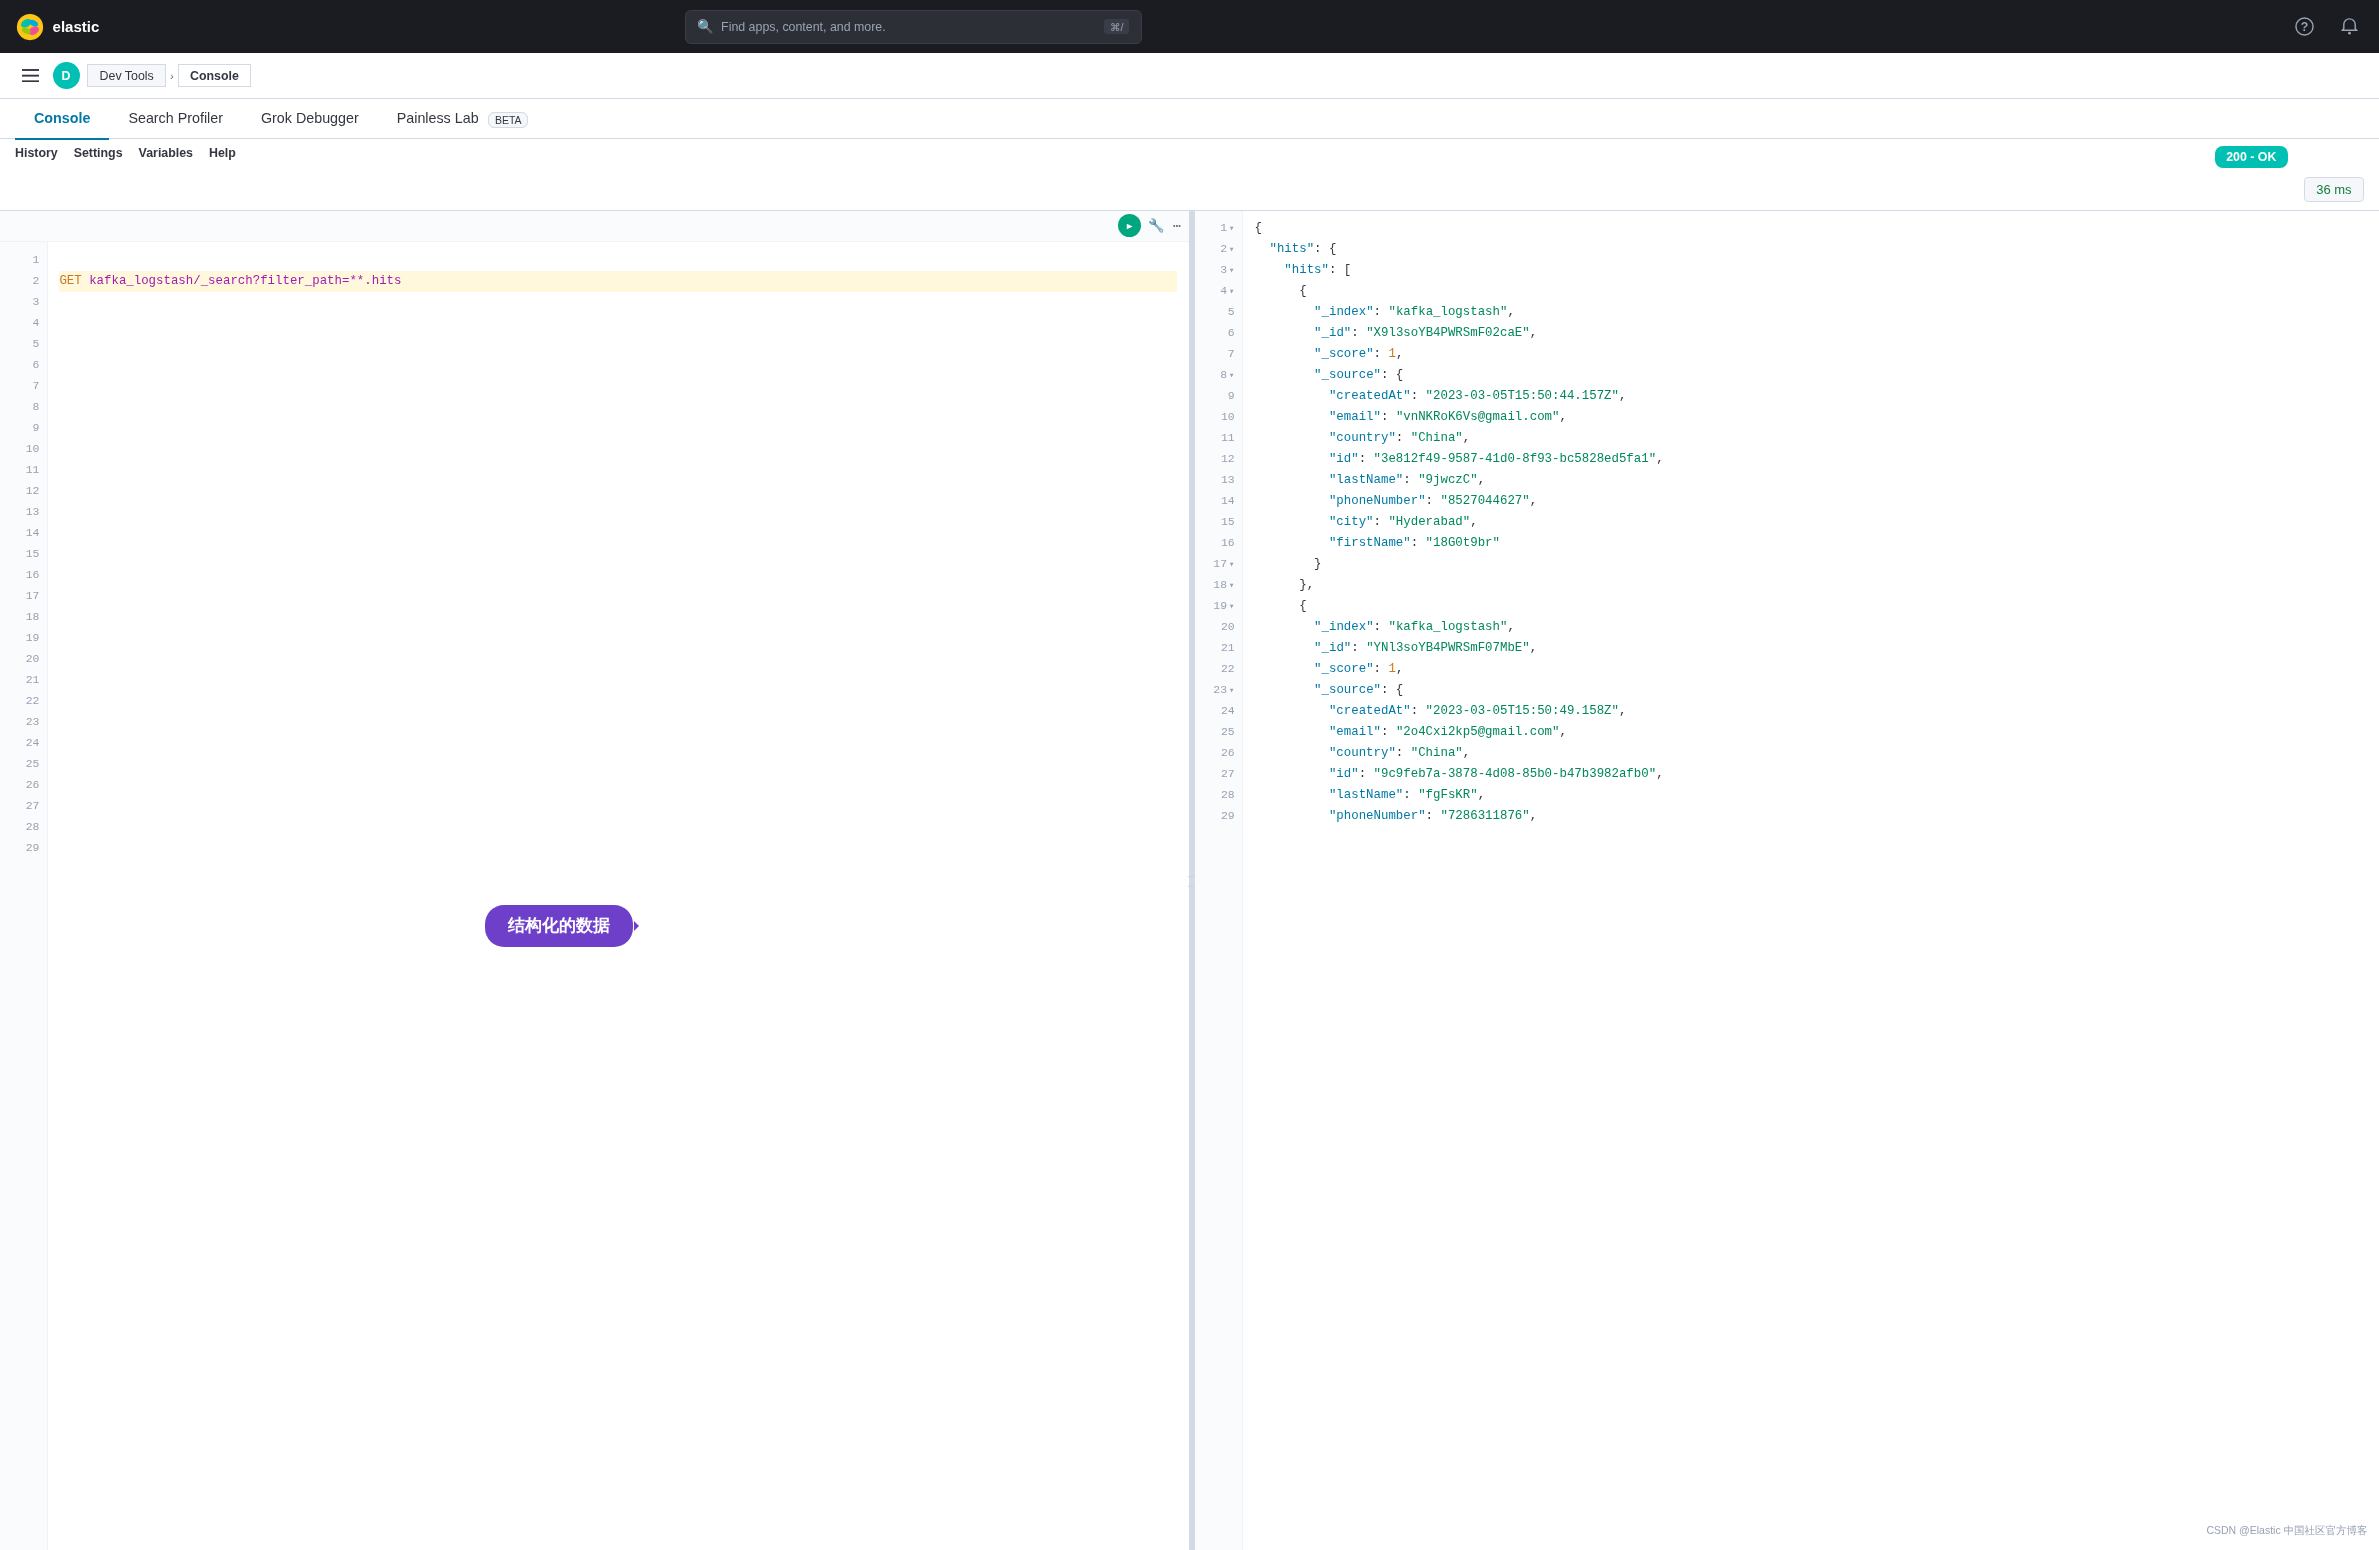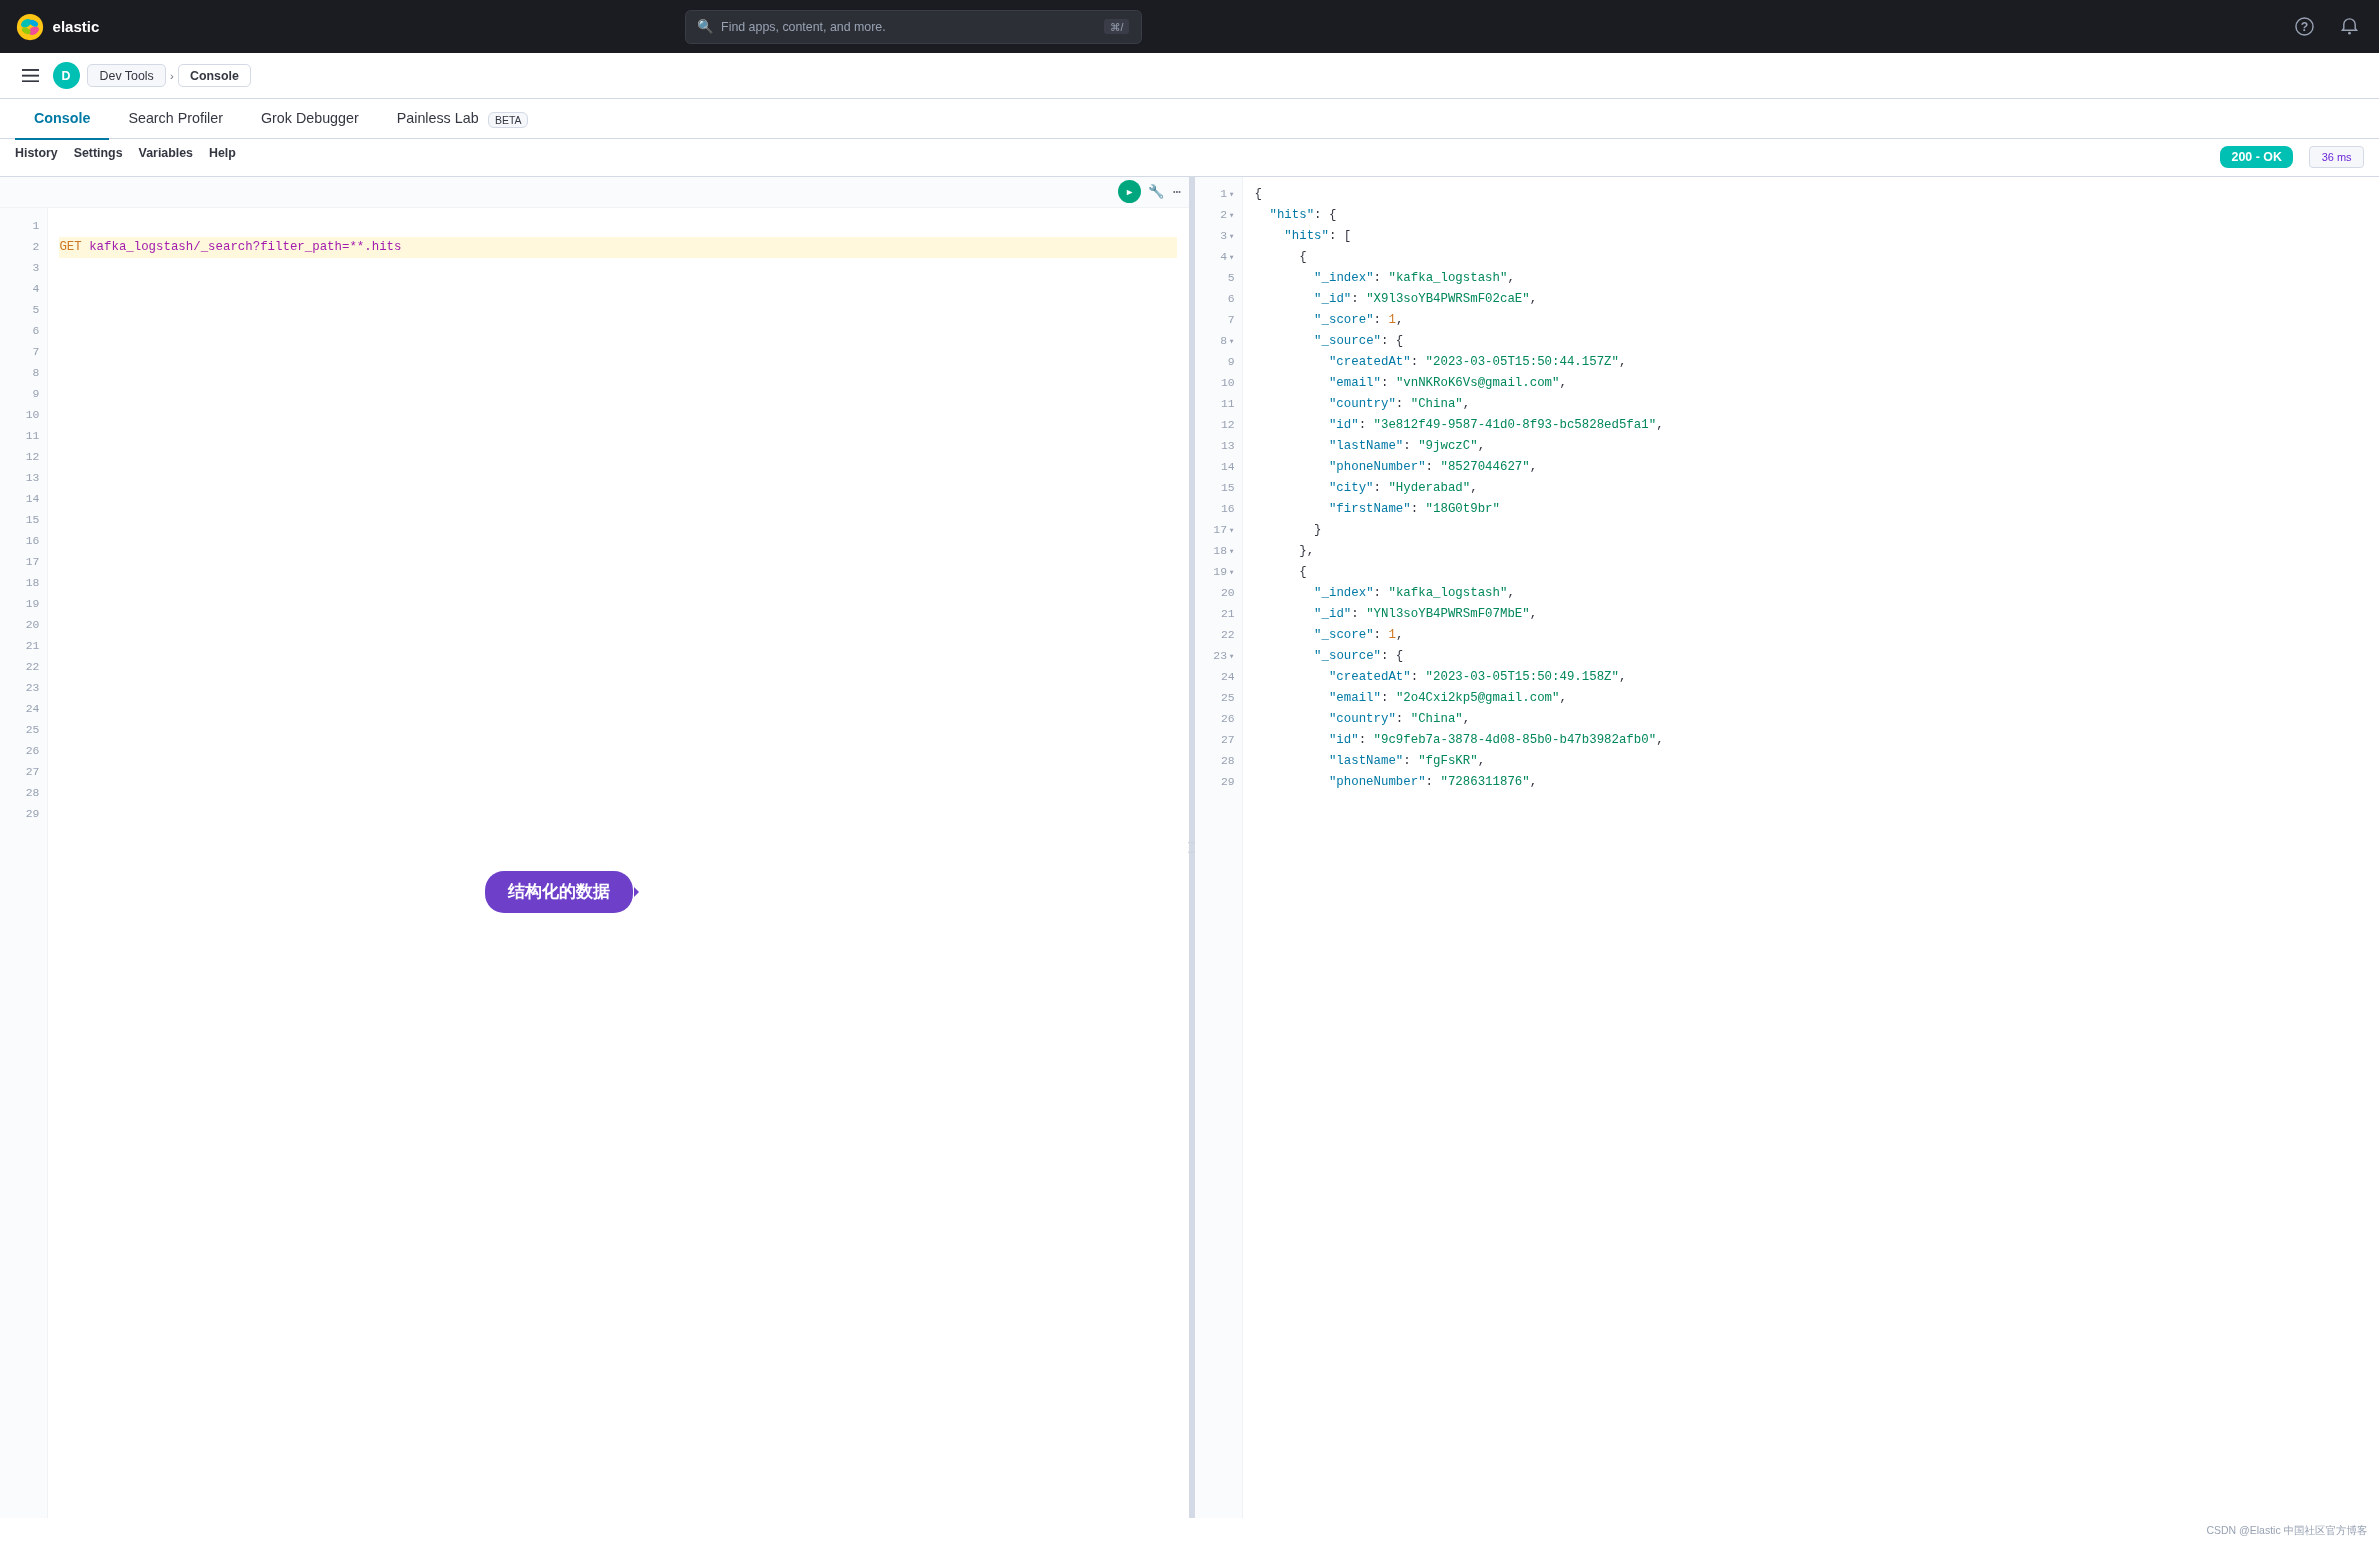--- a/index.html
+++ b/index.html
@@ -94,21 +94,21 @@
       font-size: 12.4px;
     }
     .breadcrumb-items {
       display: flex;
       align-items: center;
       gap: 3.8px;
     }
     .breadcrumb-link {
       background: #f5f7fa;
       border: 1px solid #d3dae6;
-      border-radius: 5px;
+      border-radius: 0;
       padding: 3.8px 11.4px;
       font-size: 12.4px;
       color: #343741;
       cursor: pointer;
     }
     .breadcrumb-link.active {
       background: #fff;
       border-color: #d3dae6;
       font-weight: 600;
     }
@@ -169,22 +169,23 @@
       border-radius: 8px;
       padding: 3.8px 11.4px;
       font-size: 12.4px;
       font-weight: 600;
     }
     .time-badge {
       background: #f5f7fa;
       border: 1px solid #d3dae6;
       border-radius: 3.8px;
       padding: 3.8px 11.4px;
-      font-size: 11px;
-      color: #6d28d9;
+      font-size: 13px;
+      color: #15803d;
+      margin-top: 31px;
     }
 
     
     .editor-container {
       display: flex;
       height: calc(100vh - 209px);
       min-height: 571px;
     }
     .editor-pane {
       width: 50%;

